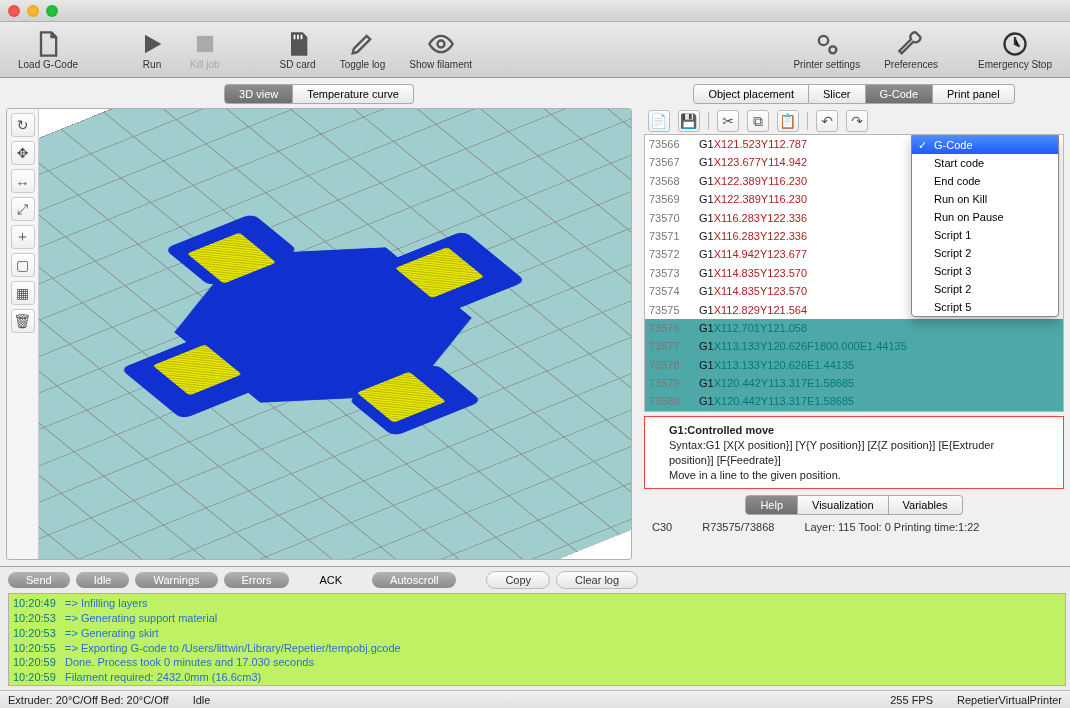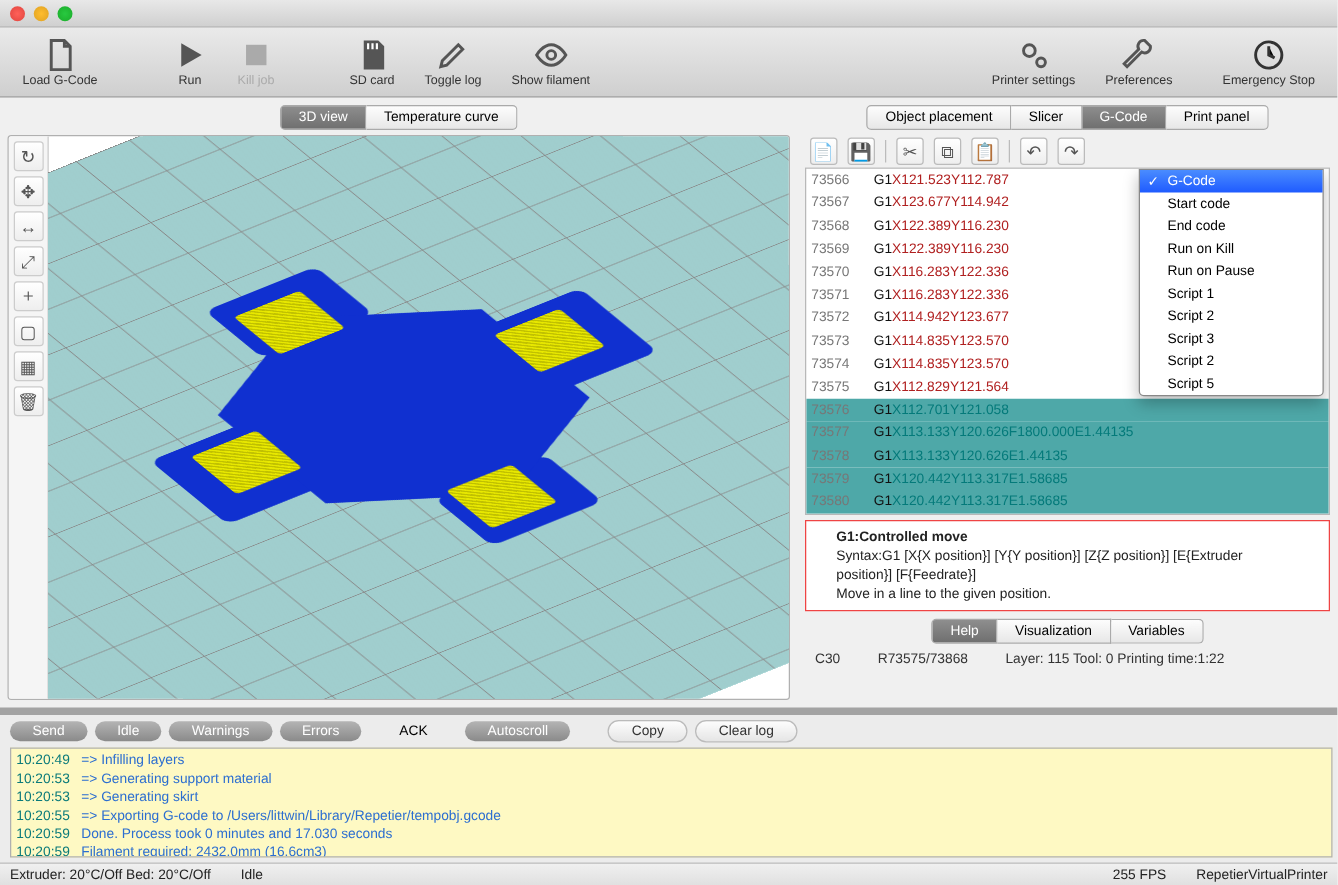--- a/index.html
+++ b/index.html
@@ -73,25 +73,25 @@
 .dropdown { position: absolute; top: 0; right: 4px; width: 148px; background: #fff; border: 1px solid #888; border-radius: 0 0 4px 4px; box-shadow: 0 6px 12px rgba(0,0,0,.25); z-index: 10; }
 .dd-head { background: linear-gradient(#4a8cff,#1f5bff); color: #fff; padding: 3px 20px 3px 22px; position:relative; }
 .dd-head::before { content:'✓'; position:absolute; left:6px; color:#fff; }
 .dd-item { padding: 3px 28px 3px 22px; cursor: pointer; }
 
 .infobox { border: 1px solid #ef4444; background: #fff; padding: 6px 24px; margin-top: 4px; font-size: 11px; line-height: 1.35; color: #222; }
 .infotabs { display:flex; justify-content:center; margin-top:6px; }
 .statusrow { display:flex; padding: 6px 8px; font-size:11px; color:#333; gap: 30px; }
 
 
-.logarea { height: 124px; border-top: 6px solid #a3a3a3; background: #ececec; display:flex; flex-direction:column; }
+.logarea { height: 124px; border-top: 1px solid #a3a3a3; background: #ececec; display:flex; flex-direction:column; }
 .logbtns { display:flex; gap:6px; padding: 4px 8px; align-items:center; }
 .pill { background: linear-gradient(#b4b4b4,#8a8a8a); color:#fff; border-radius: 10px; padding: 2px 18px; font-size:11px; cursor:pointer; }
 .pill.lt { background: linear-gradient(#fdfdfd,#e5e5e5); color:#333; border:1px solid #bbb; }
-.logbox { flex:1; background:#fef9c3; border:1px solid #b0b0b0; margin: 0 4px 4px 8px; font-family: Monaco, Menlo, monospace; font-size:11px; padding:2px 4px; overflow:hidden; line-height:1.35; }
+.logbox { flex:1; background:#bef264; border:1px solid #b0b0b0; margin: 0 4px 4px 8px; font-family: Monaco, Menlo, monospace; font-size:11px; padding:2px 4px; overflow:hidden; line-height:1.35; }
 .logline { white-space: pre; }
 .lts { color:#0a7a7a; }
 .ltg { color:#8a3cc4; }
 .ltx { color:#2c6ed0; }
 
 .statusbar { height: 18px; background: linear-gradient(#f0f0f0,#e0e0e0); border-top:1px solid #bbb; display:flex; align-items:center; padding: 0 8px; font-size:10px; color:#222; gap: 24px; }
 .statusbar > span:nth-child(3) { margin-left: auto; }
 
 svg { width: 100%; height: 100%; }
 </style>

